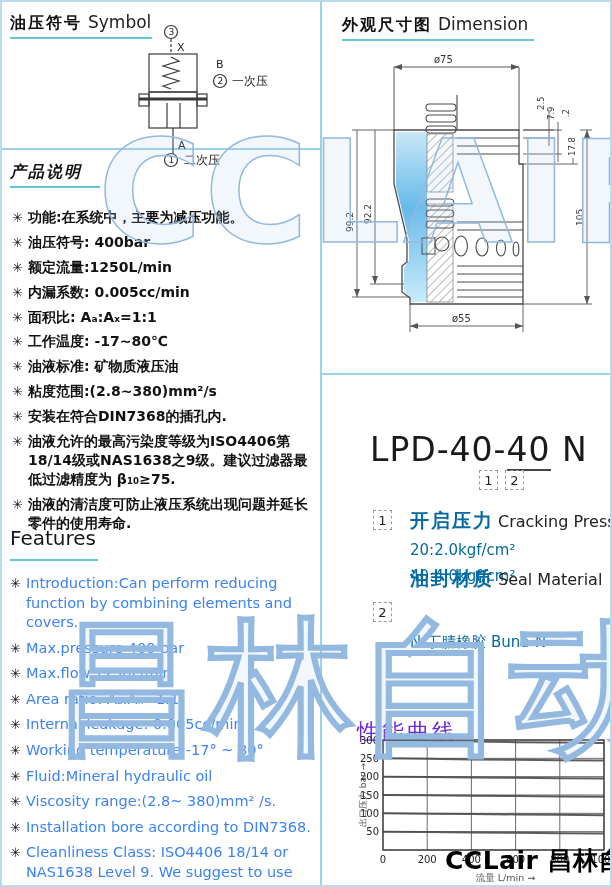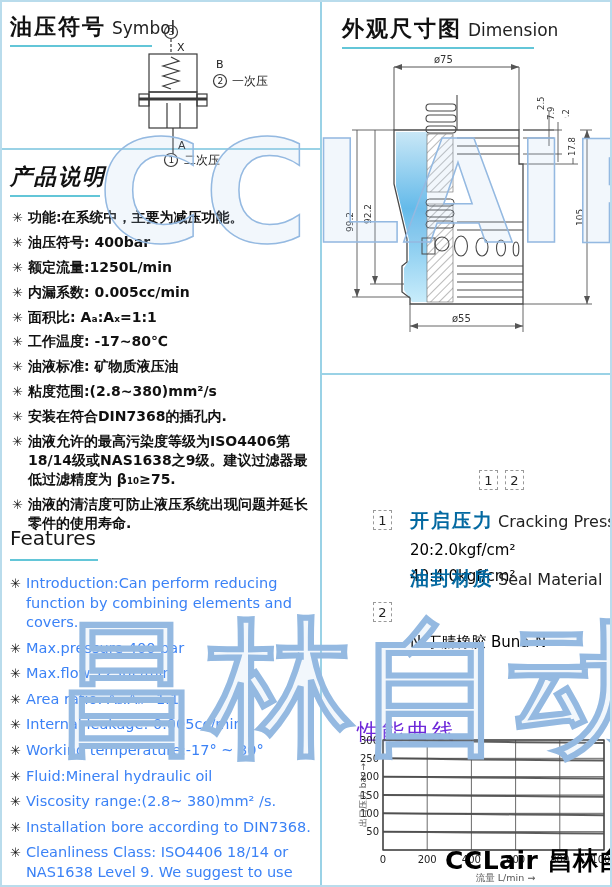--- a/index.html
+++ b/index.html
@@ -2,40 +2,40 @@
 <html><head>
 <meta charset="utf-8">
 <style>
   html,body{margin:0;padding:0;background:#fff;}
   .page{position:relative;width:612px;height:887px;background:#fff;overflow:hidden;
         font-family:"DejaVu Sans","Liberation Sans",sans-serif;color:#1a1a1a;
         border:2px solid #b9dcec;box-sizing:border-box;}
   .vdiv{position:absolute;left:318px;top:0;width:2px;height:887px;background:#9ad2e6;}
   .hdiv{position:absolute;height:2px;background:#9ad2e6;}
   .hdr{position:absolute;}
-  .hdr-cn{font-size:22px;font-weight:bold;letter-spacing:2px;color:#111;margin-top:34px;}
+  .hdr-cn{font-size:16px;font-weight:bold;letter-spacing:2px;color:#111;margin-top:34px;}
   .hdr-en{font-size:17px;color:#222;margin-left:6px;}
   .hdr-rule{height:2px;background:#63c6d8;margin-top:3px;}
   .list{position:absolute;}
   .li-row{display:flex;margin-bottom:6px;line-height:1.35;}
   .bullet{flex:0 0 16px;font-size:13px;color:#111;margin-top:1px;}
   .li-text{flex:1;}
   .spec-list .li-text{font-size:14px;font-weight:600;color:#111;}
   .feat-title{position:absolute;left:8px;top:524px;font-size:20px;color:#161616;}
   .feat-rule{position:absolute;left:8px;top:557px;width:88px;height:2px;background:#63c6d8;}
   .feat-list .li-text{font-size:14.5px;color:#3b82f6;}
   .model-code{position:absolute;left:368px;top:428px;font-size:33px;font-weight:500;
               letter-spacing:1px;color:#1a1a1a;white-space:nowrap;}
   .model-underlined{border-bottom:2px solid #444;}
   .dash-box{position:absolute;width:17px;height:18px;border:1.5px dashed #999;
             font-size:13px;color:#222;display:flex;align-items:center;justify-content:center;}
   .order-item-hdr{position:absolute;white-space:nowrap;}
   .order-cn{font-size:19px;font-weight:bold;letter-spacing:2px;color:#0369a1;}
   .order-en{font-size:16px;color:#222;margin-left:4px;}
-  .order-opts{position:absolute;font-size:15px;color:#000000;line-height:1.75;text-align:right;}
+  .order-opts{position:absolute;font-size:15px;color:#0369a1;line-height:1.75;text-align:right;}
   .curve-title{position:absolute;left:355px;top:686px;font-size:22px;font-weight:normal;
                letter-spacing:3px;color:#6d28d9;margin-top:29px;}
   .logo{position:absolute;left:443px;top:842px;font-size:25px;font-weight:bold;color:#000;
         white-space:nowrap;z-index:12;letter-spacing:0.5px;}
   .wm{position:absolute;color:rgba(173,203,235,0.16);-webkit-text-stroke:1.5px #94b9e1;
       z-index:6;pointer-events:none;white-space:nowrap;font-weight:bold;}
   .wm1{left:96px;top:108px;font-size:142px;letter-spacing:2px;}
   .wm2{left:52px;top:588px;font-size:148px;letter-spacing:4px;}
   svg text{font-family:"DejaVu Sans","Liberation Sans",sans-serif;}
   .absvg{position:absolute;}
@@ -292,20 +292,21 @@
     <polygon points="193,272 185,269 185,275" fill="#555"></polygon>
     <text x="122" y="268" font-size="10" fill="#333">ø55</text>
   </svg>
 
   <svg class="absvg" style="left:560px;top:116px;" width="18" height="40" viewBox="0 0 18 40">
     <rect x="0" y="0" width="18" height="40" fill="#fff"></rect>
     <text x="13" y="38" font-size="8.5" fill="#333" transform="rotate(-90 13 38)">17.8</text>
   </svg>
 
 
+  <div class="model-code"><span>LPD-40-</span><span class="model-underlined">40</span><span> N</span></div>
 
   <div class="dash-box" style="left:477px;top:468px;">
       <span>1</span>
     </div>
   <div class="dash-box" style="left:503px;top:468px;">
       <span>2</span>
     </div>
 
   <div class="dash-box" style="left:371px;top:508px;">
       <span>1</span>

